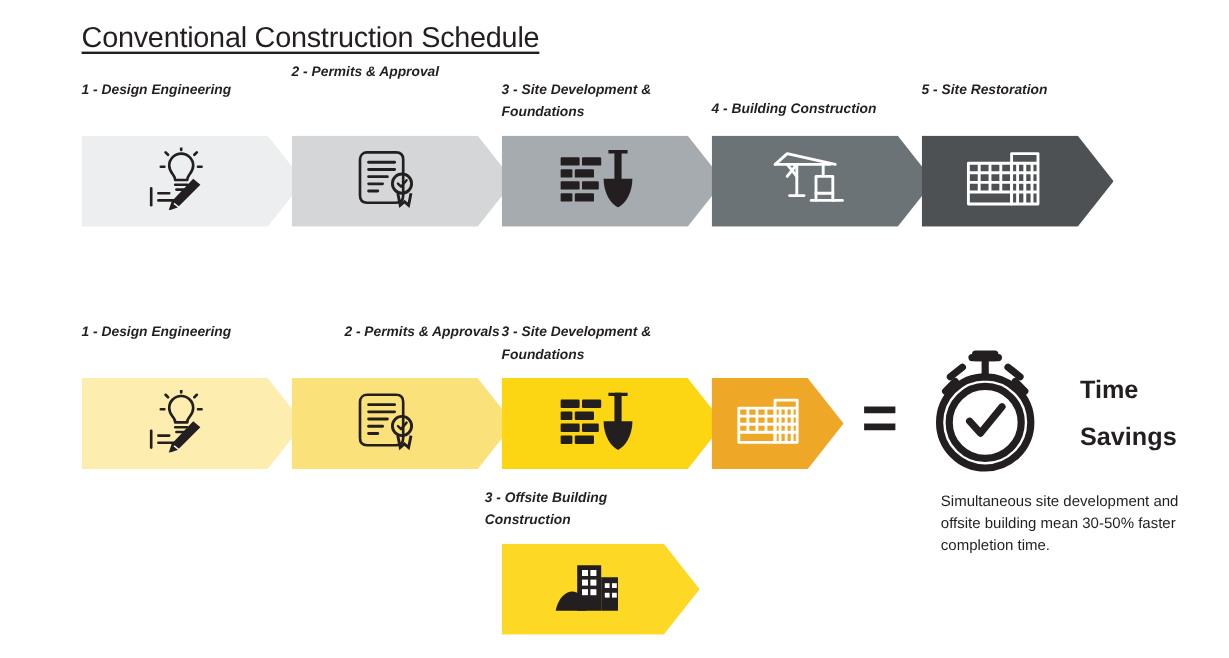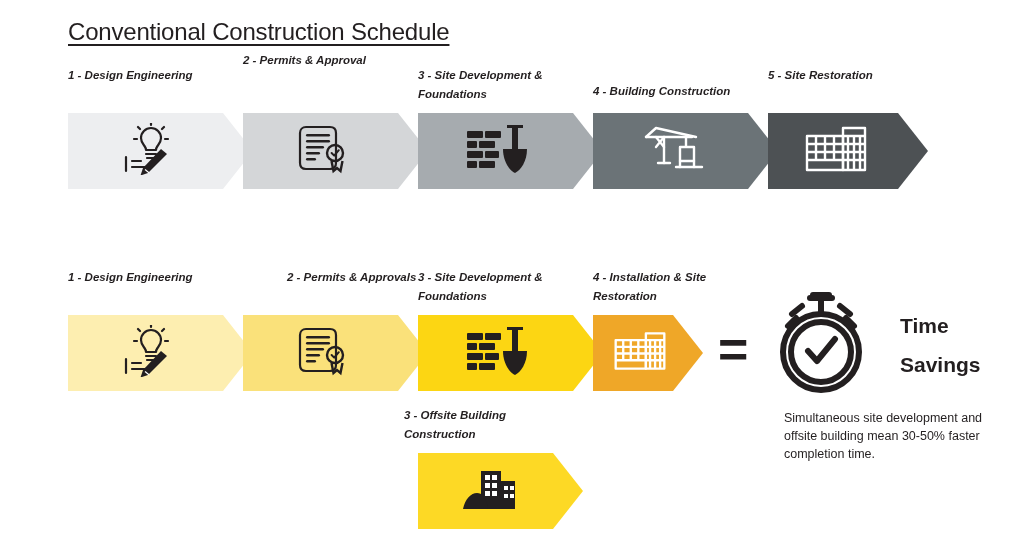--- a/index.html
+++ b/index.html
@@ -200,21 +200,20 @@
           <path d="M43 10 l0 34 M49 10 l0 34 M55 10 l0 34 M38 10 l22 0 M38 18 l22 0 M38 26 l22 0 M38 34 l22 0"></path>
         </g>
       </svg>
     </span>
   </div>
 
 
   <div class="step-label" style="left:68px; top:268px;">1 - Design Engineering</div>
   <div class="step-label" style="left:245px; top:268px;margin-left:42px;">2 - Permits &amp; Approvals</div>
   <div class="step-label" style="left:418px; top:268px;">3 - Site Development &amp; Foundations</div>
-  <div class="step-label" style="left:593px; top:268px;">4 - Installation &amp; Site Restoration</div>
 
   <div class="chevron" id="chev-m1" style="left: 68px; top: 315px; width: 185px; background: rgb(253, 238, 176);">
     <span class="glyph">
       <svg width="58" height="52" viewBox="0 0 58 52">
         <g fill="none" stroke="#231f20" stroke-width="2.2" stroke-linecap="round" stroke-linejoin="round">
           <path d="M31 5 a10 10 0 0 0 -10 10 c0 4 2 6 3.5 8 c1 1.4 1.5 2.6 1.5 4 l10 0 c0-1.4 .5-2.6 1.5-4 c1.5-2 3.5-4 3.5-8 a10 10 0 0 0 -10-10 z"></path>
           <path d="M26 31 l10 0 M27 35 l8 0"></path>
           <path d="M31 2 l0 -2 M42 6 l2 -2 M20 6 l-2 -2 M45 16 l3 0 M17 16 l-3 0"></path>
           <path d="M12 44 l14 0 M12 38 l9 0"></path>
           <path d="M6 48 l0 -14"></path>

